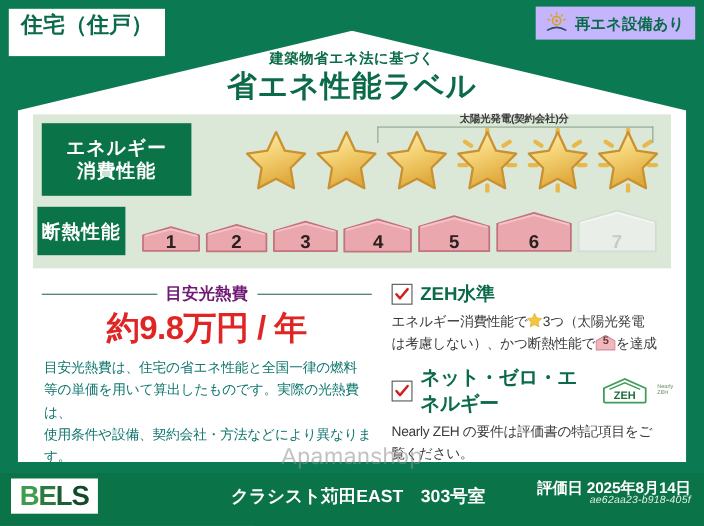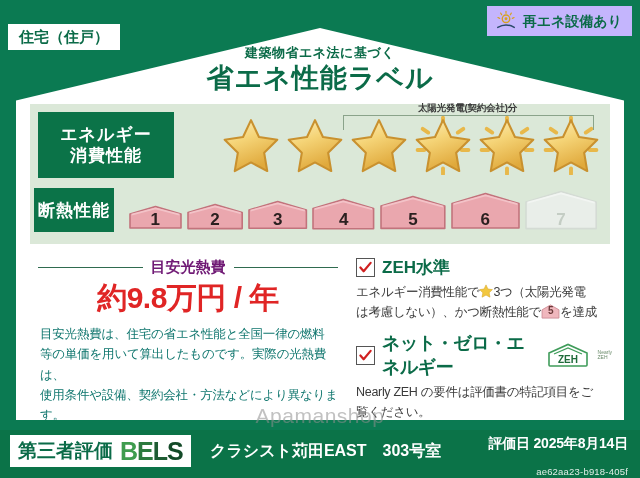--- a/index.html
+++ b/index.html
@@ -10,26 +10,25 @@
     position:relative;
     -webkit-font-smoothing:antialiased;
   }
   
   #root{position:absolute;inset:0;background:#0b7a52;}
 
   
   .badge-cat{
     position:absolute;left:8px;top:8px;
     background:#ffffff;color:#0b6b48;
-    font-size:15px;font-weight:bold;
-    padding:5px 11px 6px 11px;
+    font-size:20px;font-weight:bold;
+    padding:5px 11px 18px 11px;
     letter-spacing:0px;
     line-height:1;
     z-index:40;
-    margin-top:16px;
   }
   
   .badge-renew{
     position:absolute;right:8px;top:6px;
     background:#c4b5fd;
     display:flex;align-items:center;gap:6px;
     padding:4px 10px 4px 8px;
     z-index:40;
   }
   .badge-renew .lbl{color:#0b6b48;font-size:14px;font-weight:bold;line-height:1;}
@@ -160,22 +159,22 @@
   .bels-logo .b4{color:#134a28;}
   .bldg{
     position:absolute;left:210px;top:11px;color:#fff;font-size:16px;font-weight:bold;
     letter-spacing:0px;
   }
   .eval-date{
     position:absolute;right:12px;top:5px;color:#fff;font-size:14px;font-weight:bold;
     text-align:right;letter-spacing:-.2px;
   }
   .eval-id{
-    position:absolute;right:12px;top:36px;color:#dfeee6;font-size:9.5px;
-    text-align:left;letter-spacing:.2px;font-family:"Liberation Sans",sans-serif;
+    position:absolute;right:12px;top:19px;color:#dfeee6;font-size:9.5px;
+    text-align:left;letter-spacing:.2px;font-family:"Liberation Sans",sans-serif;font-style:italic;
   }
 </style>
 </head>
 <body>
 
 <div id="root">
 
   <div class="badge-cat">住宅（住戸）</div>
 
   <div class="badge-renew">
@@ -421,21 +420,20 @@
 
       </div>
 
     </div>
   </div>
 
   <div class="watermark">Apamanshop</div>
 
   <div class="footer">
     <div class="bels-box">
-      <span class="jp">第三者評価</span>
       <span class="bels-logo"><span class="b1">B</span><span class="b2">E</span><span class="b3">L</span><span class="b4">S</span></span>
     </div>
     <div class="bldg">クラシスト苅田EAST　303号室</div>
     <div class="eval-date">評価日 2025年8月14日</div>
     <div class="eval-id">ae62aa23-b918-405f</div>
   </div>
 
 </div>
 
 </body></html>

